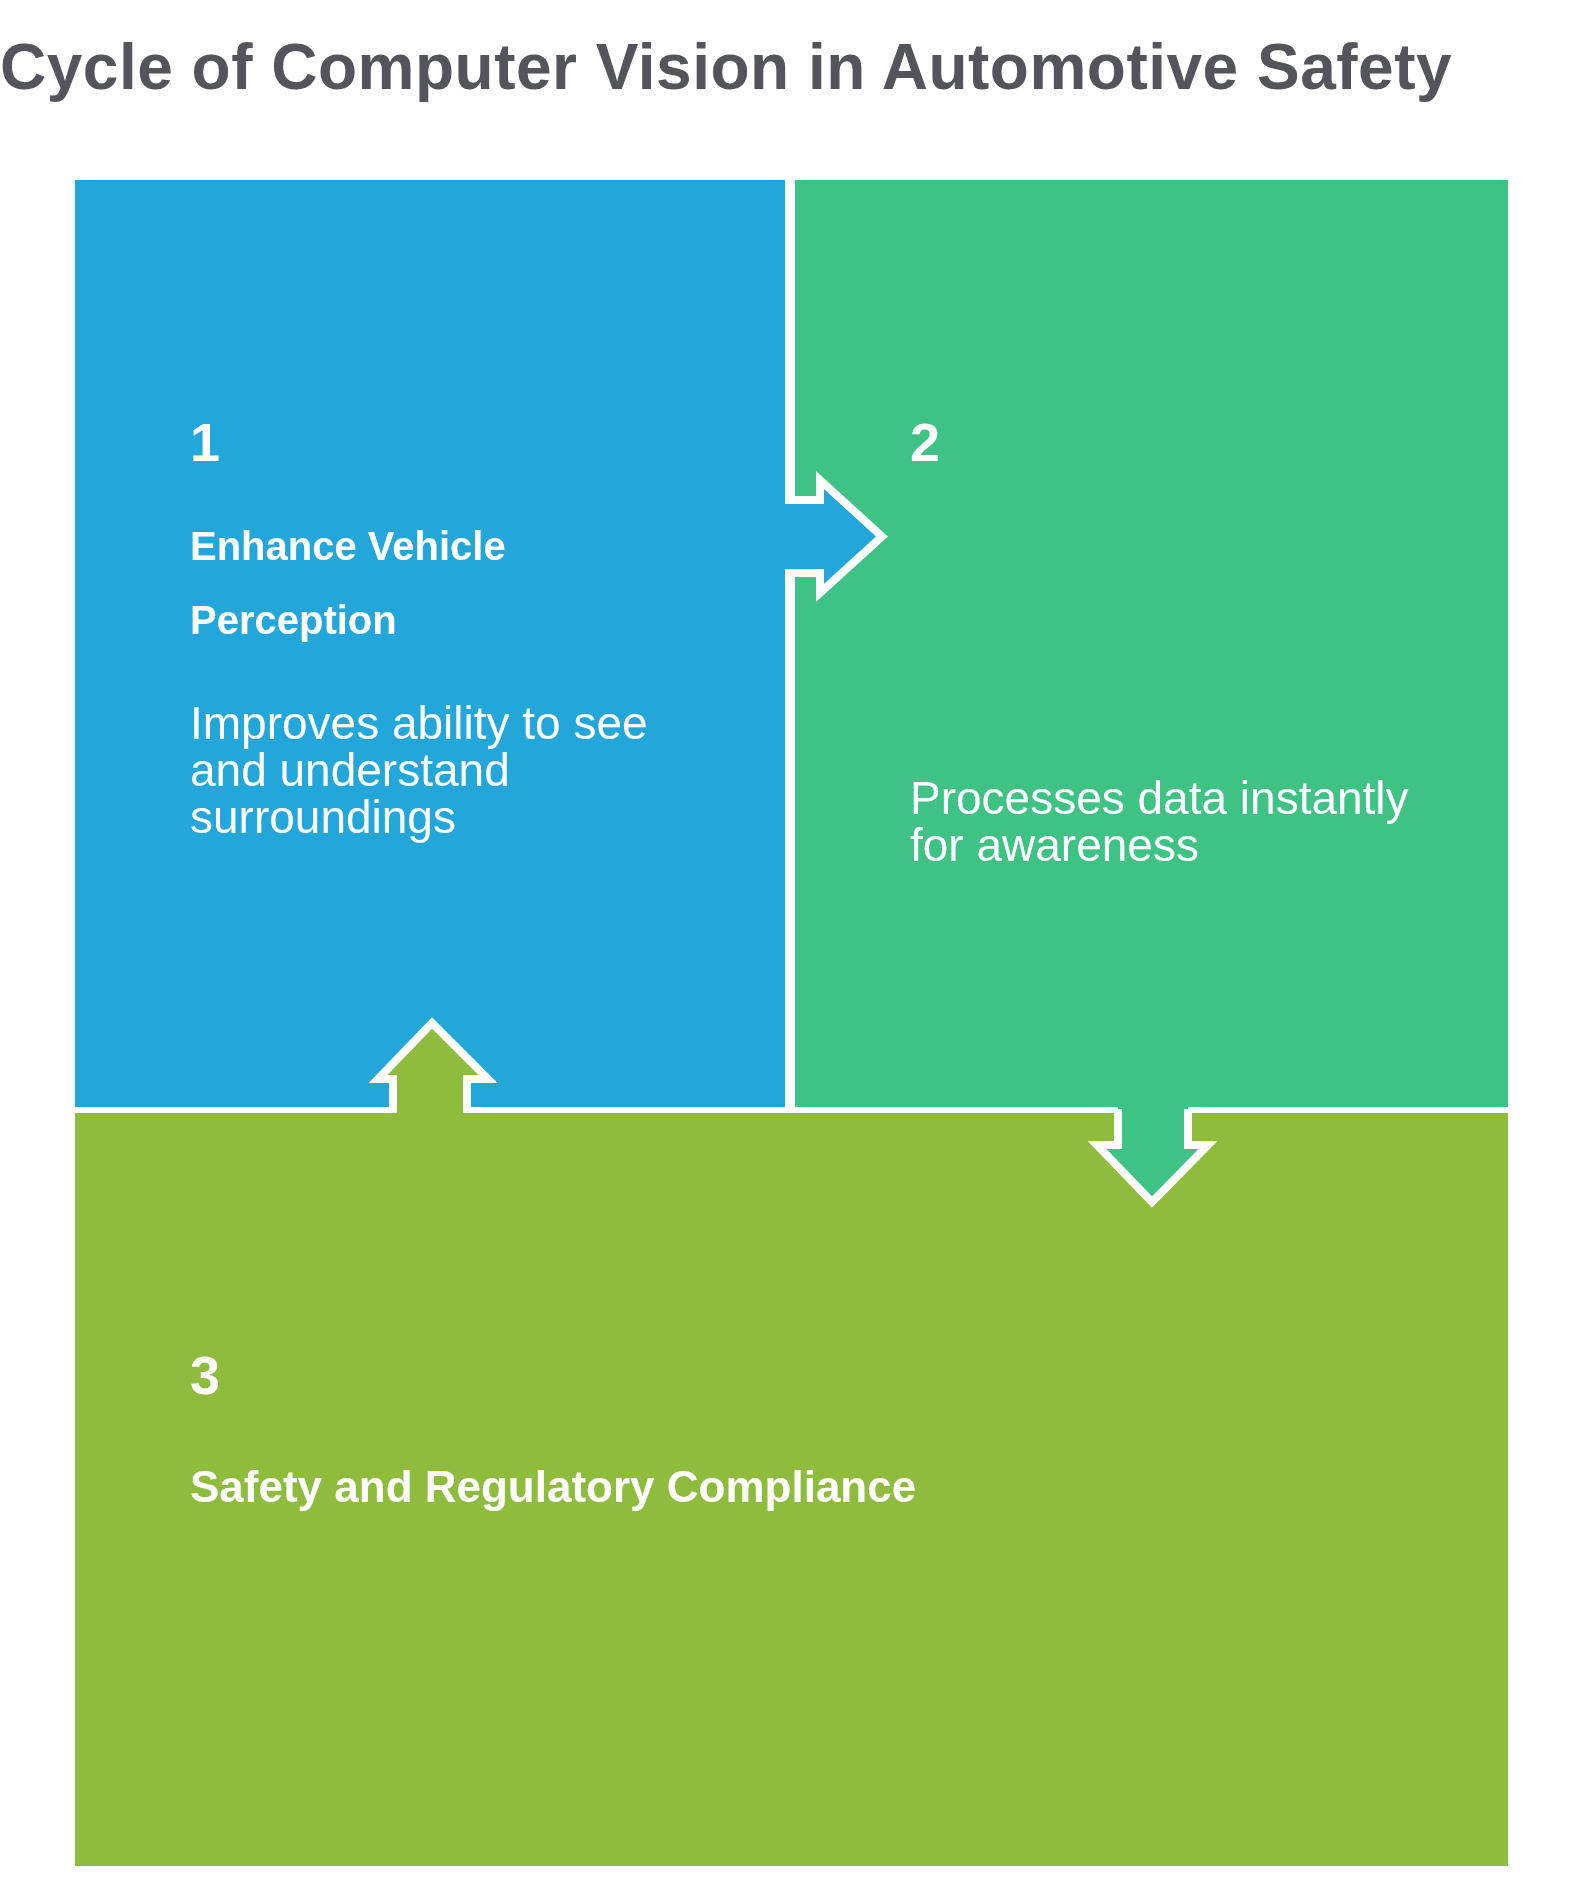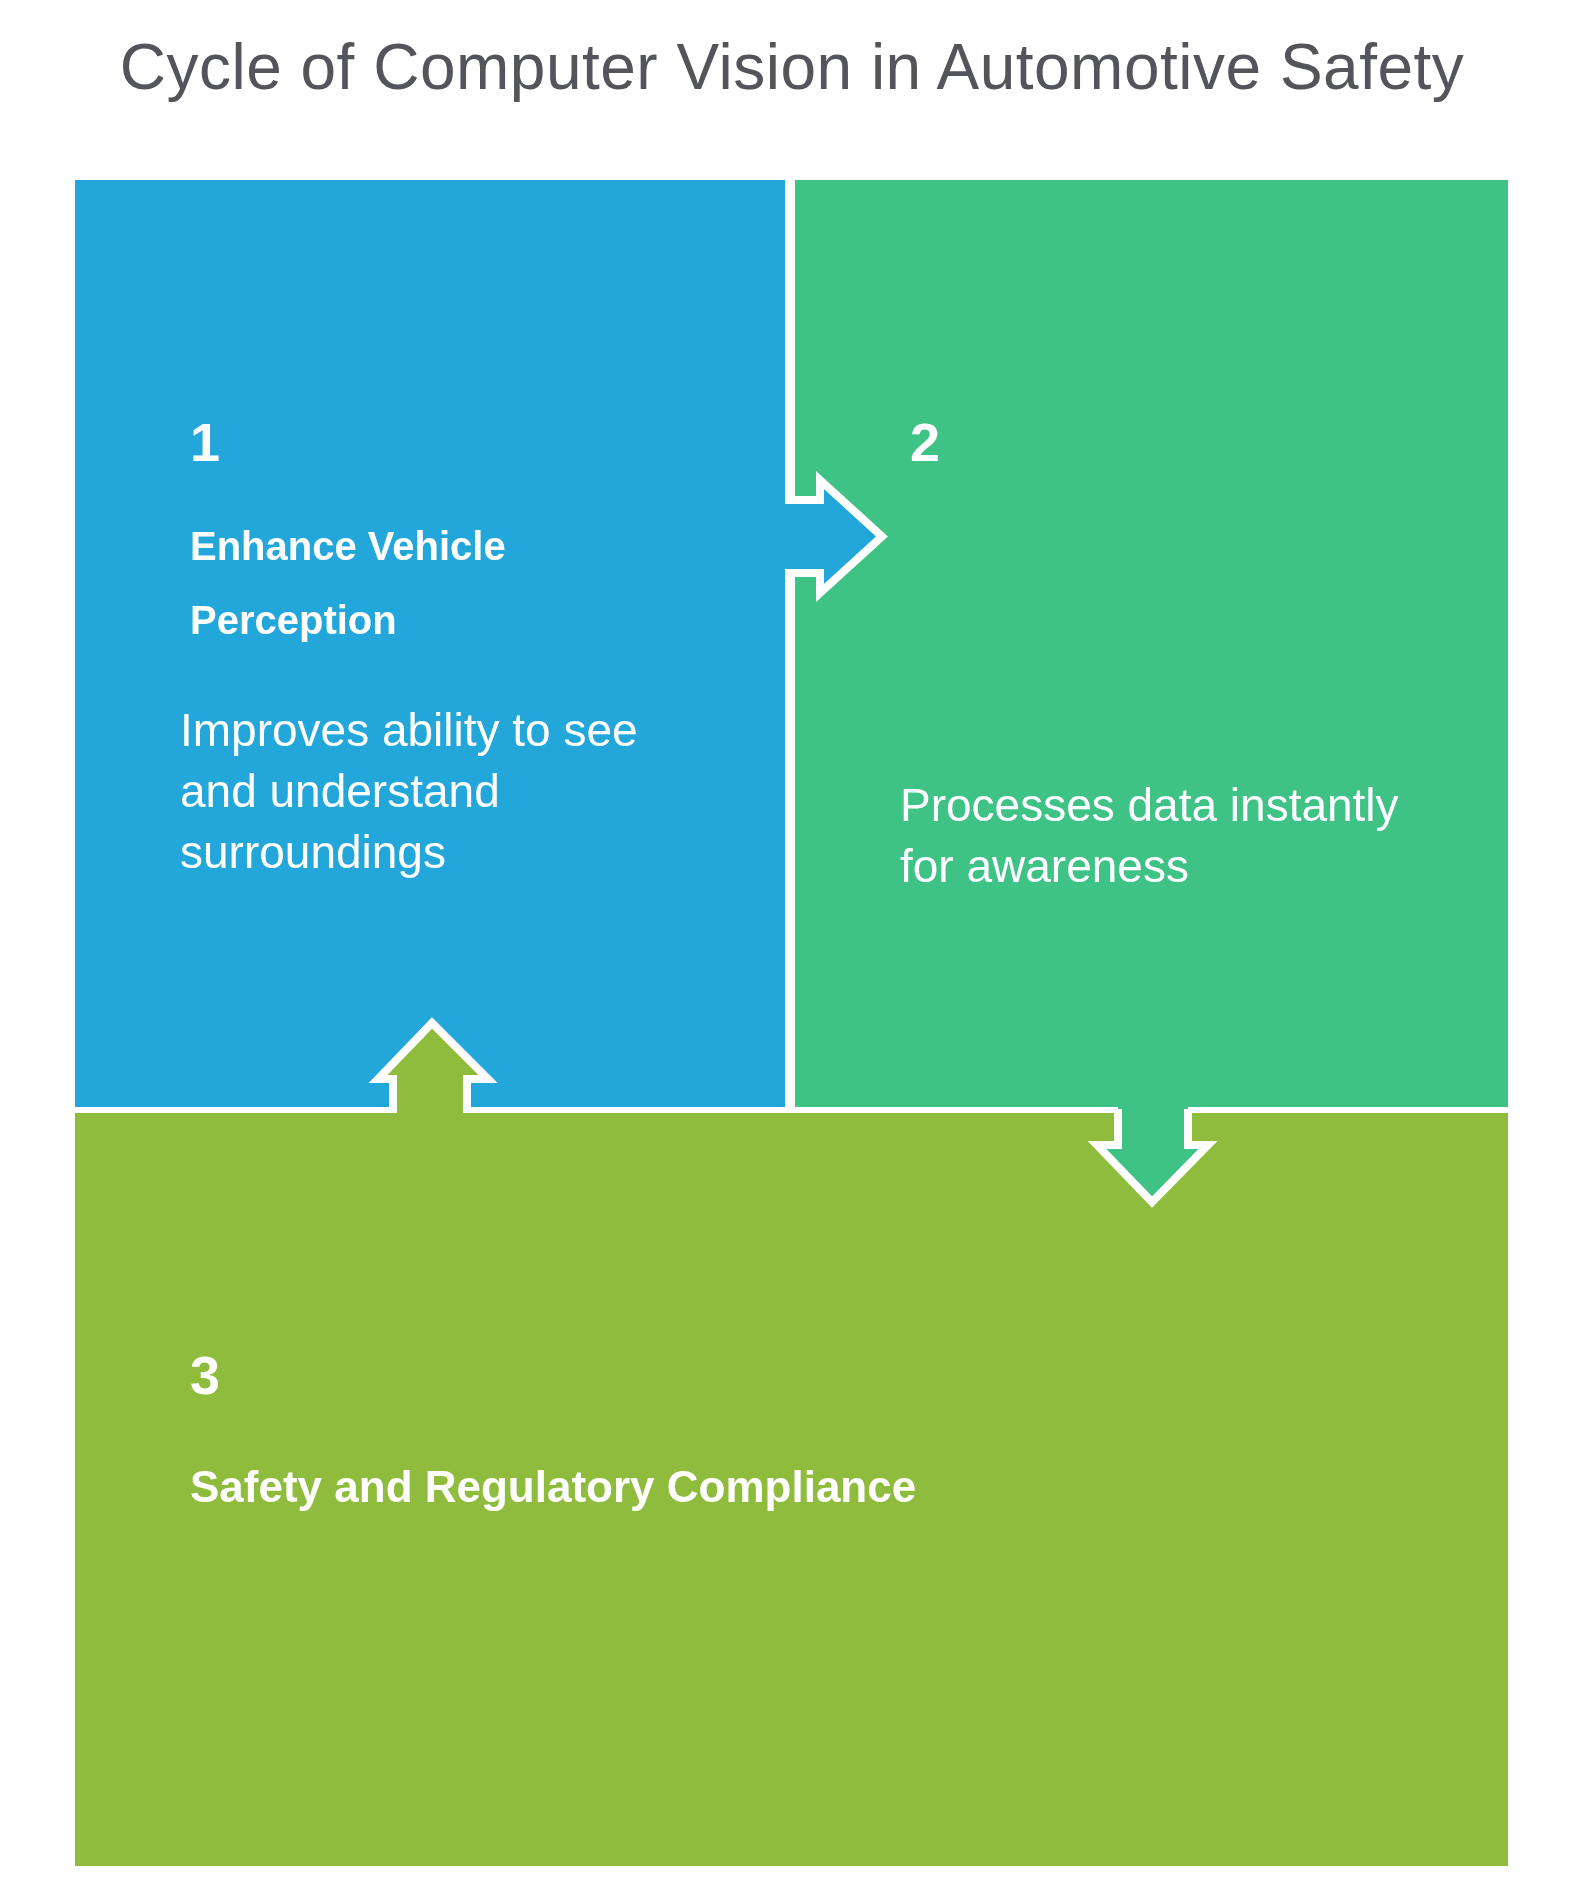--- a/index.html
+++ b/index.html
@@ -1,32 +1,32 @@
 <!DOCTYPE html>
 <html style="--c-blue: #23A7DA; --c-green: #3EC286; --c-olive: #8FBC3D; --c-title: #54555A; --c-text_on_panels: #FFFFFF; --c-arrow_outline: #FFFFFF;"><head>
 <meta charset="utf-8">
 <style>
   html,body{margin:0;padding:0;background:#ffffff;}
   body{font-family:"Liberation Sans",sans-serif;}
   #canvas{position:relative;width:1584px;height:1903px;background:#ffffff;overflow:hidden;}
 
-  .title{position:absolute;top:30px;left:0;width:100%;text-align:center;
-         font-size:64px;font-weight:400;color:var(--c-title);letter-spacing:0.5px;}
+  .title{position:absolute;top:30px;left:0;width:100%;
+         font-size:64px;font-weight:700;color:var(--c-title);letter-spacing:0.5px;}
 
   .panel{position:absolute;overflow:hidden;color:#ffffff;}
   #panel1{left:75px;top:180px;width:710px;height:927px;background:var(--c-blue);}
   #panel2{left:795px;top:180px;width:713px;height:927px;background:var(--c-green);}
   #panel3{left:75px;top:1113px;width:1433px;height:753px;background:var(--c-olive);}
 
   .num{position:absolute;left:115px;top:232px;font-size:54px;font-weight:700;line-height:60px;}
   .heading{position:absolute;left:115px;font-size:40px;font-weight:700;line-height:74px;white-space:pre;}
   #panel1 .heading{top:329px;}
   #panel2 .heading{top:331px;}
   #panel3 .heading{top:334px;font-size:44px;line-height:80px;}
-  .desc{position:absolute;left:105px;font-size:46px;font-weight:400;line-height:61px;white-space:pre;}
+  .desc{position:absolute;left:115px;font-size:46px;font-weight:400;line-height:47px;white-space:pre;}
   #panel1 .desc{top:520px;}
   #panel2 .desc{top:595px;}
   #panel3 .desc{top:452px;}
 
   svg.arrow{position:absolute;overflow:visible;}
   .af{stroke:none;}
   .af.blue{fill:var(--c-blue);}
   .af.olive{fill:var(--c-olive);}
   .af.green{fill:var(--c-green);}
   .ao{fill:none;stroke:#ffffff;stroke-width:8;stroke-linejoin:miter;stroke-linecap:butt;}

